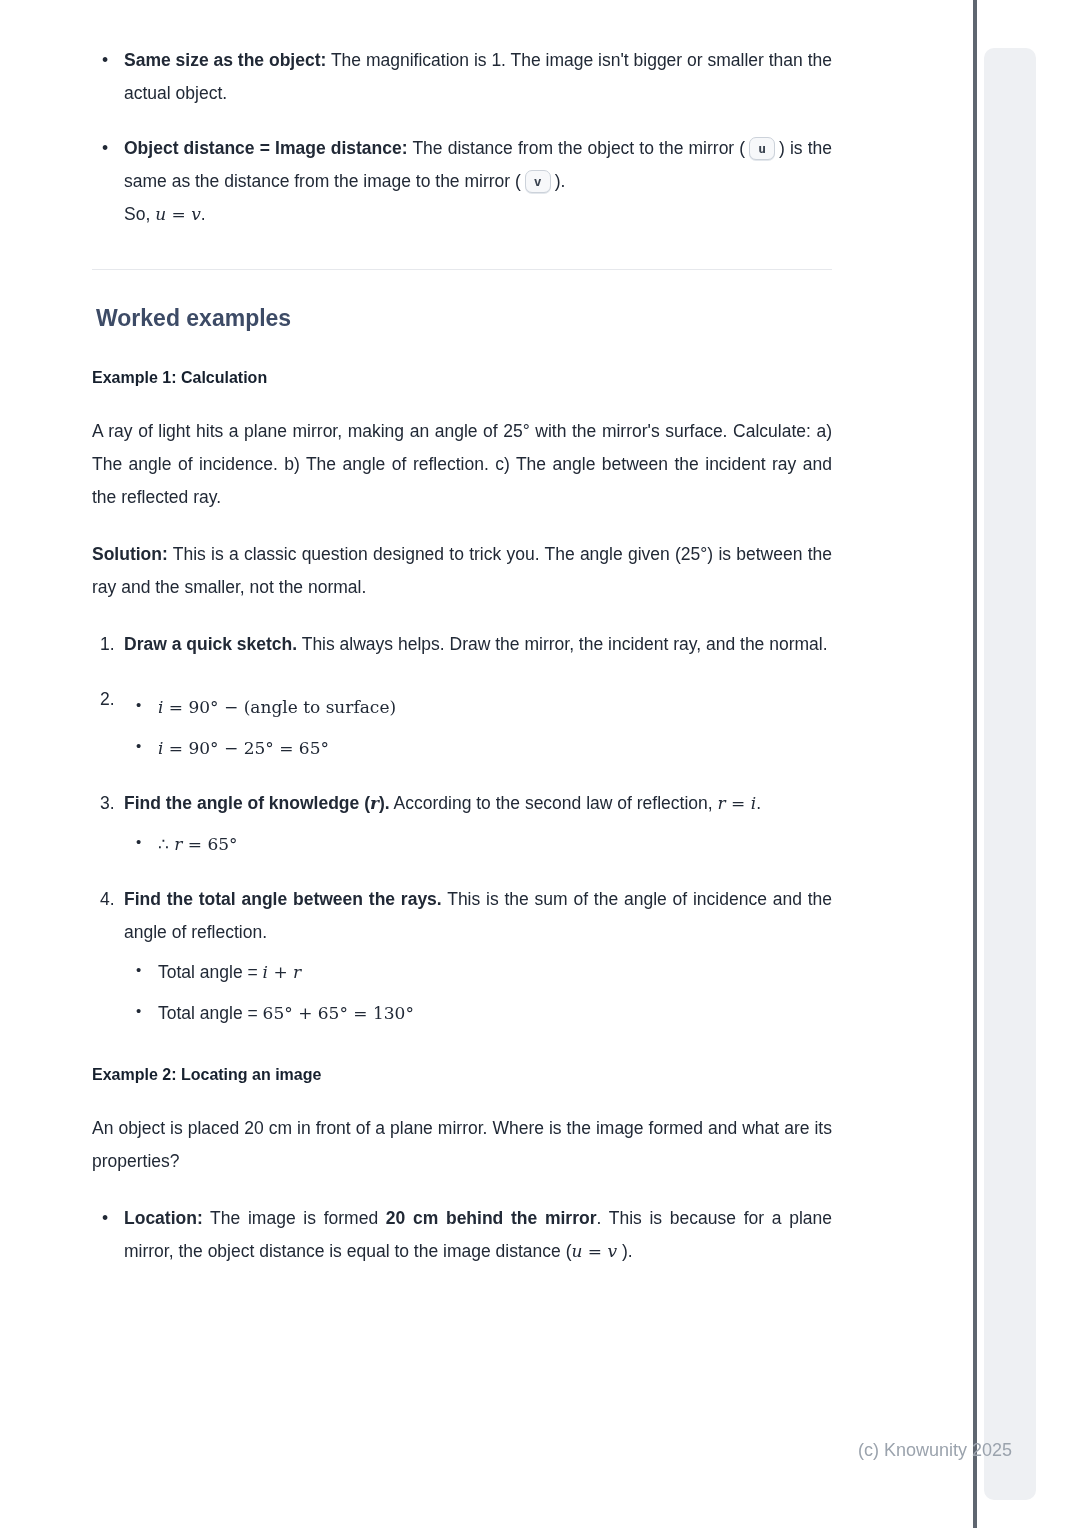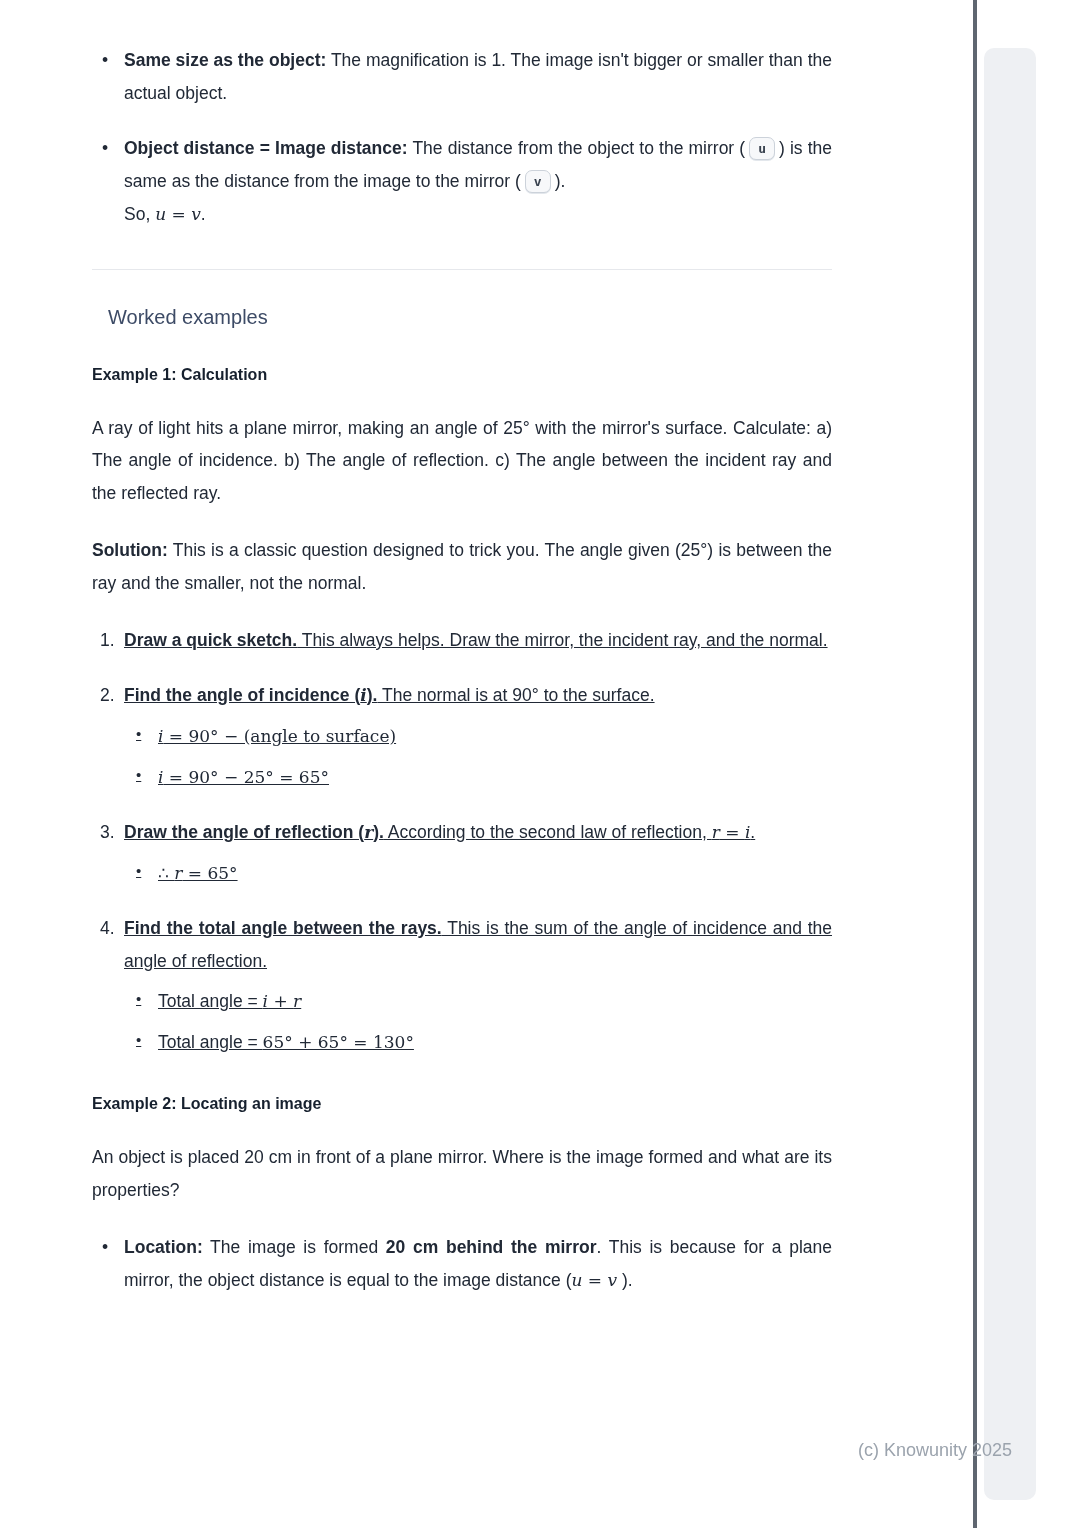--- a/index.html
+++ b/index.html
@@ -18,30 +18,30 @@
   }
   b { font-weight:700; }
   .it { }
   .math { font-family:"DejaVu Serif", serif; font-size:17px; }
   .mvar { font-family:"DejaVu Serif", serif; font-style:italic; font-size:17px; }
   .bullet { display:flex; margin-bottom:22px; }
   .bullet .marker { flex:0 0 32px; padding-left:10px; }
   .bullet-body { flex:1; text-align:justify; }
   .divider { border:none; border-top:1px solid #e6e8ec; margin:38px 0 34px; }
   .h-worked {
-    font-size:20px; font-weight:400;
+    font-size:23px; font-weight:700;
     color:var(--heading_color, #3d4b66);
-    margin:0 0 4px 16px; line-height:1.3;
+    margin:0 0 4px 4px; line-height:1.3;
   }
   .h-example { font-size:16px; font-weight:700; color:#16202e; margin:30px 0 22px 0; }
   .para { margin-bottom:24px; text-align:justify; }
   .steps { margin-top:2px; }
   .step { display:flex; margin-bottom:22px; }
   .step .num { flex:0 0 32px; padding-left:8px; }
-  .step-body { flex:1;text-decoration:underline; }
+  .step-body { flex:1; }
   .step-text { text-align:justify; }
   .sub { display:flex; margin-top:8px; }
   .smark { flex:0 0 34px; padding-left:12px; font-size:15px; }
   .sub-body { flex:1; }
   .key {
     display:inline-block;
     font-family:"DejaVu Sans Mono", monospace;
     font-size:13px; font-weight:700; color:#3a4350; line-height:1.2;
     background:#f7f8fa; border:1px solid #ccd2da; border-radius:7px;
     padding:3px 8px; margin:0 4px; vertical-align:1px;
@@ -99,43 +99,40 @@
       <div class="step-body">
         <div class="step-text">
           <b>Draw a quick sketch.</b><span> This always helps. Draw the mirror, the incident ray, and the normal.</span>
         </div>
       </div>
     </div>
 
     <div class="step">
       <span class="num">2.</span>
       <div class="step-body">
-        <div class="step-text">
-          <b>Find the angle of incidence (</b><b class="mvar">i</b><b>).</b><span> The normal is at 90° to the surface.</span>
-        </div>
         <div class="sub">
           <span class="smark">•</span>
           <div class="sub-body">
             <span class="mvar">i</span><span class="math"> = 90° − (angle to surface)</span>
           </div>
         </div>
         <div class="sub">
           <span class="smark">•</span>
           <div class="sub-body">
             <span class="mvar">i</span><span class="math"> = 90° − 25° = 65°</span>
           </div>
         </div>
       </div>
     </div>
 
     <div class="step">
       <span class="num">3.</span>
       <div class="step-body">
         <div class="step-text">
-          <b>Draw the angle of reflection (</b><b class="mvar">r</b><b>).</b><span> According to the second law of reflection, </span><span class="mvar">r</span><span class="math"> = </span><span class="mvar">i</span><span>.</span>
+          <b>Find the angle of knowledge (</b><b class="mvar">r</b><b>).</b><span> According to the second law of reflection, </span><span class="mvar">r</span><span class="math"> = </span><span class="mvar">i</span><span>.</span>
         </div>
         <div class="sub">
           <span class="smark">•</span>
           <div class="sub-body">
             <span class="math">∴ </span><span class="mvar">r</span><span class="math"> = 65°</span>
           </div>
         </div>
       </div>
     </div>
 

